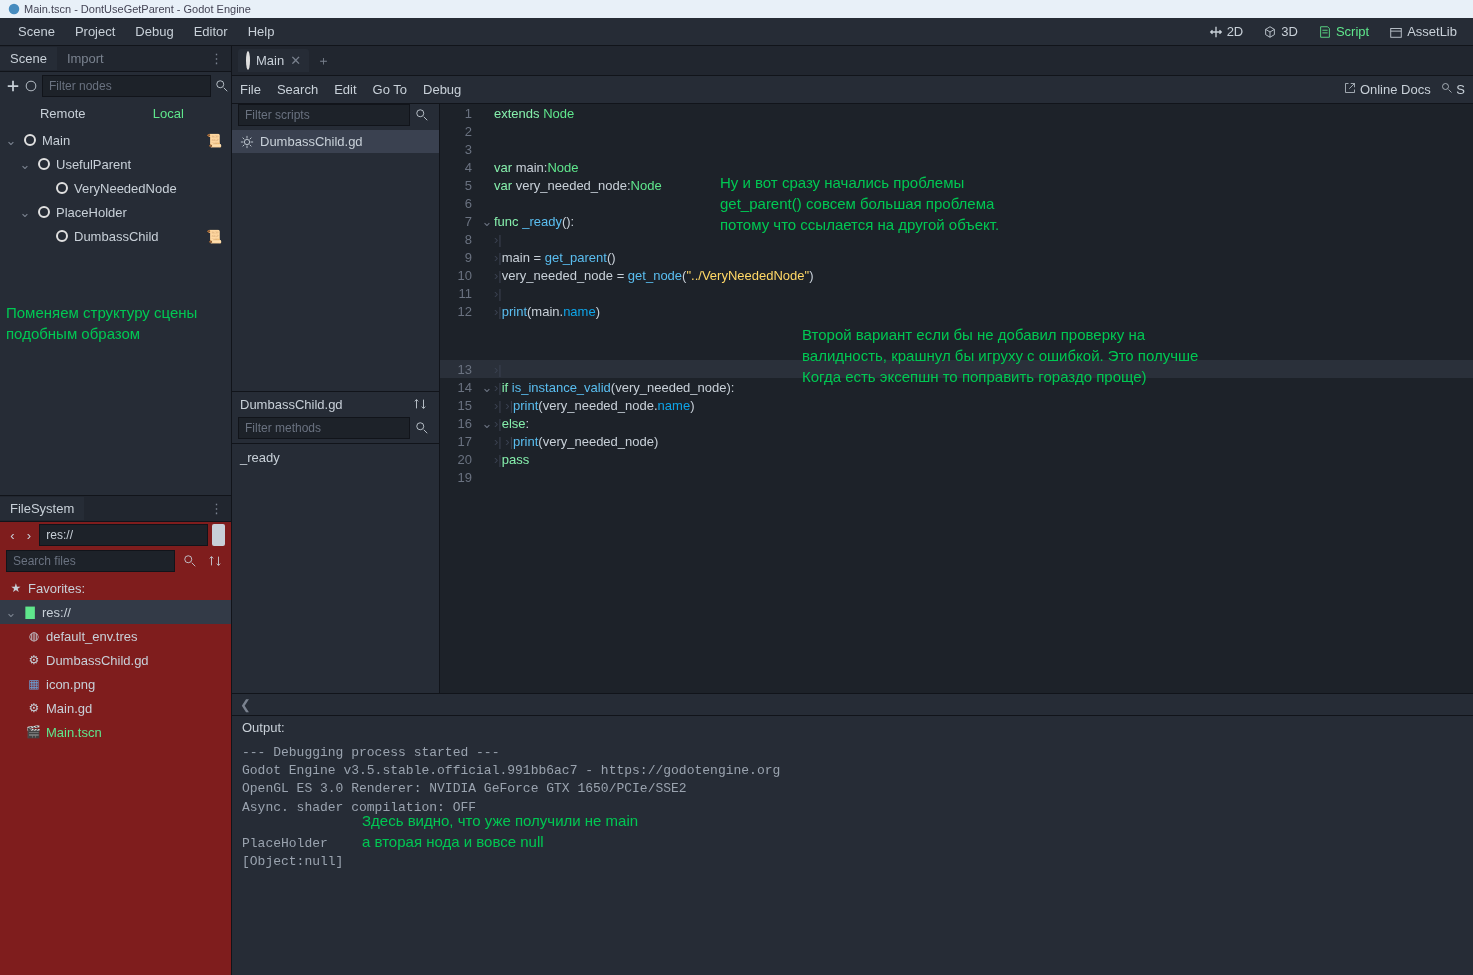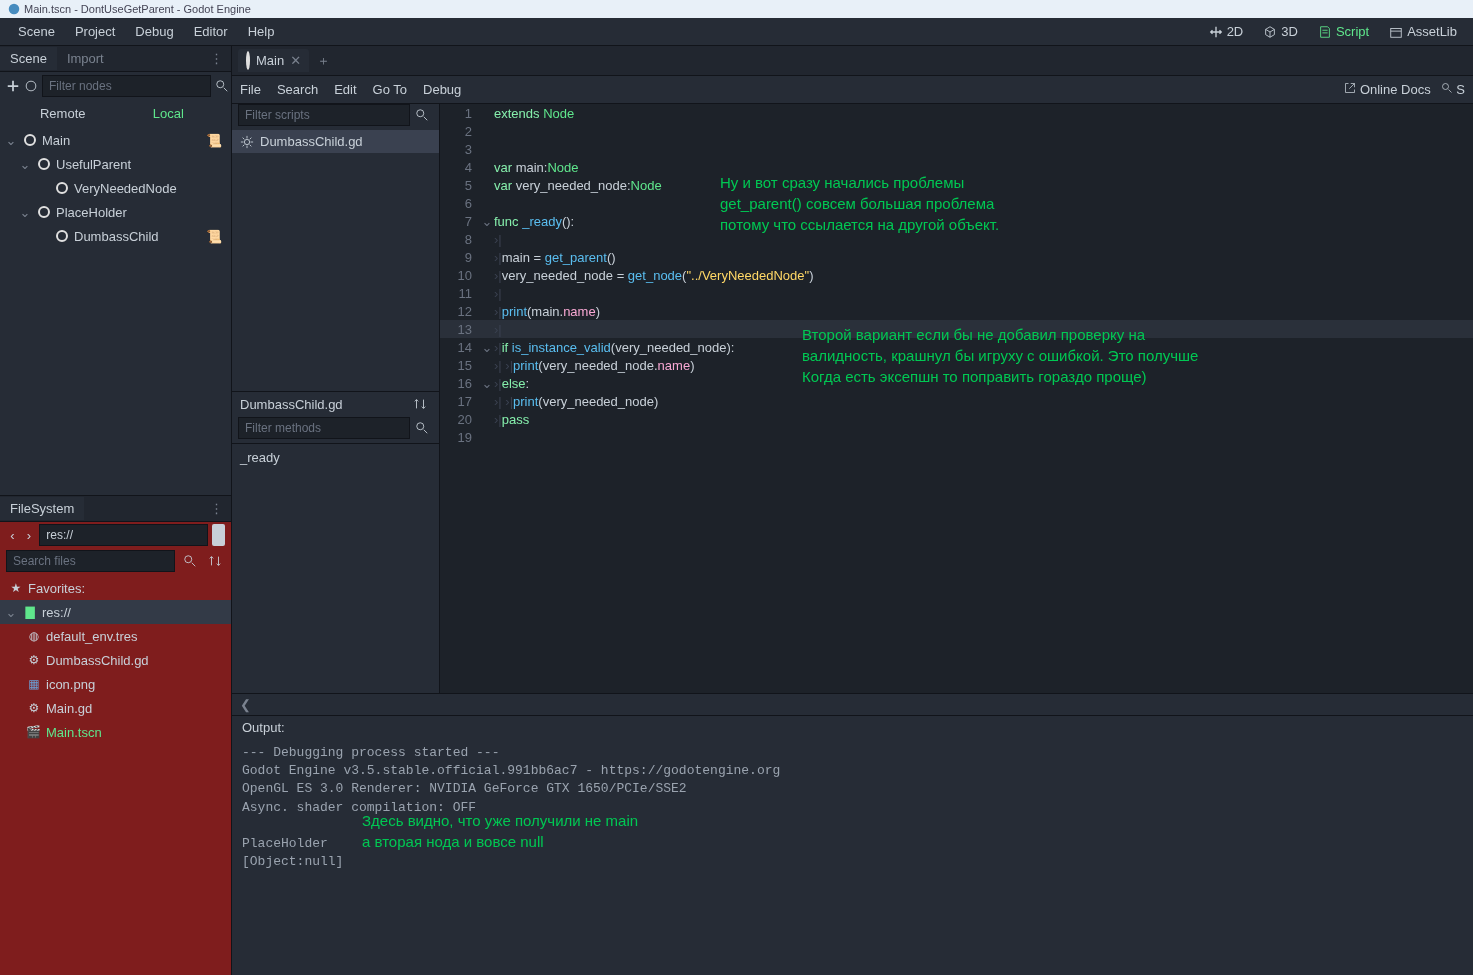--- a/index.html
+++ b/index.html
@@ -52,30 +52,30 @@
 .editor-body { flex:1; display:flex; overflow:hidden; position:relative; }
 .script-side { width:208px; background:#262c36; border-right:1px solid #11141a; display:flex; flex-direction:column; }
 .script-item { display:flex; align-items:center; padding:4px 8px; gap:6px; cursor:pointer; }
 .script-item.selected { background:#3a4150; }
 .gear-ico { width:14px; height:14px; }
 .filter-row { height:26px; display:flex; padding:0 6px; gap:1px; }
 .file-label-row { height:26px; display:flex; align-items:center; padding:0 8px; justify-content:space-between; border-top:1px solid #11141a; }
 .methods-list { flex:1; padding:6px 8px; color:#c8d0d8; border-top:1px solid #11141a; }
 .code-area { flex:1; background:#1d2229; overflow:auto; position:relative; font-family:"Consolas","Courier New",monospace; font-size:13px; }
 .code-line { display:flex; min-height:18px; align-items:center; }
-.code-line.hl { background:#2a303a; }
+.code-line.hl { background:#2a303a;margin-top:40px; }
 .gutter { width:40px; text-align:right; padding-right:8px; color:#6a7280; user-select:none; flex-shrink:0; }
 .fold { width:14px; color:#6a7280; flex-shrink:0; text-align:center; }
 .guide { color:#3a4150; flex-shrink:0; }
 .code-txt { white-space:pre; }
 .kw { color:#86efac; }
 .type { color:#5fe68c; }
 .fn { color:#5abef0; }
 .str { color:#ffd866; }
-.mem { color:#f9a8d4; }
+.mem { color:#0ea5e9; }
 .collapse-bar { height:22px; background:#262c36; border-top:1px solid #11141a; display:flex; align-items:center; padding:0 8px; color:#7a828f; cursor:pointer; }
 .output-panel { height:260px; background:#262c36; border-top:1px solid #11141a; display:flex; flex-direction:column; position:relative; }
 .output-header { height:24px; padding:4px 10px; }
 .output-body { flex:1; padding:4px 10px; font-family:"Consolas","Courier New",monospace; font-size:13px; color:#9aa3af; line-height:1.4; white-space:pre; overflow:auto; }
 svg { display:block; }
 </style>
 </head>
 <body>
 
 <div class="titlebar">
@@ -185,20 +185,24 @@
     </div>
     <div class="tree-row" style="padding-left:36px">
       <span class="exp"></span>
             <span class="nico">
               <span class="node-circle"></span>
             </span>
       <span class="label">DumbassChild</span>
       <span class="trail">📜</span>
     </div>
   </div>
+  <div class="overlay-green" style="left:6px;top:256px">
+    <div>Поменяем структуру сцены</div>
+    <div>подобным образом</div>
+  </div>
 </div>
 
 <div class="fs-panel">
   <div class="dock-tabs">
     <div class="dock-tab active">FileSystem</div>
     <div class="dock-dots">⋮</div>
   </div>
   <div class="path-row">
     <div class="icon-btn">‹</div>
     <div class="icon-btn">›</div>

